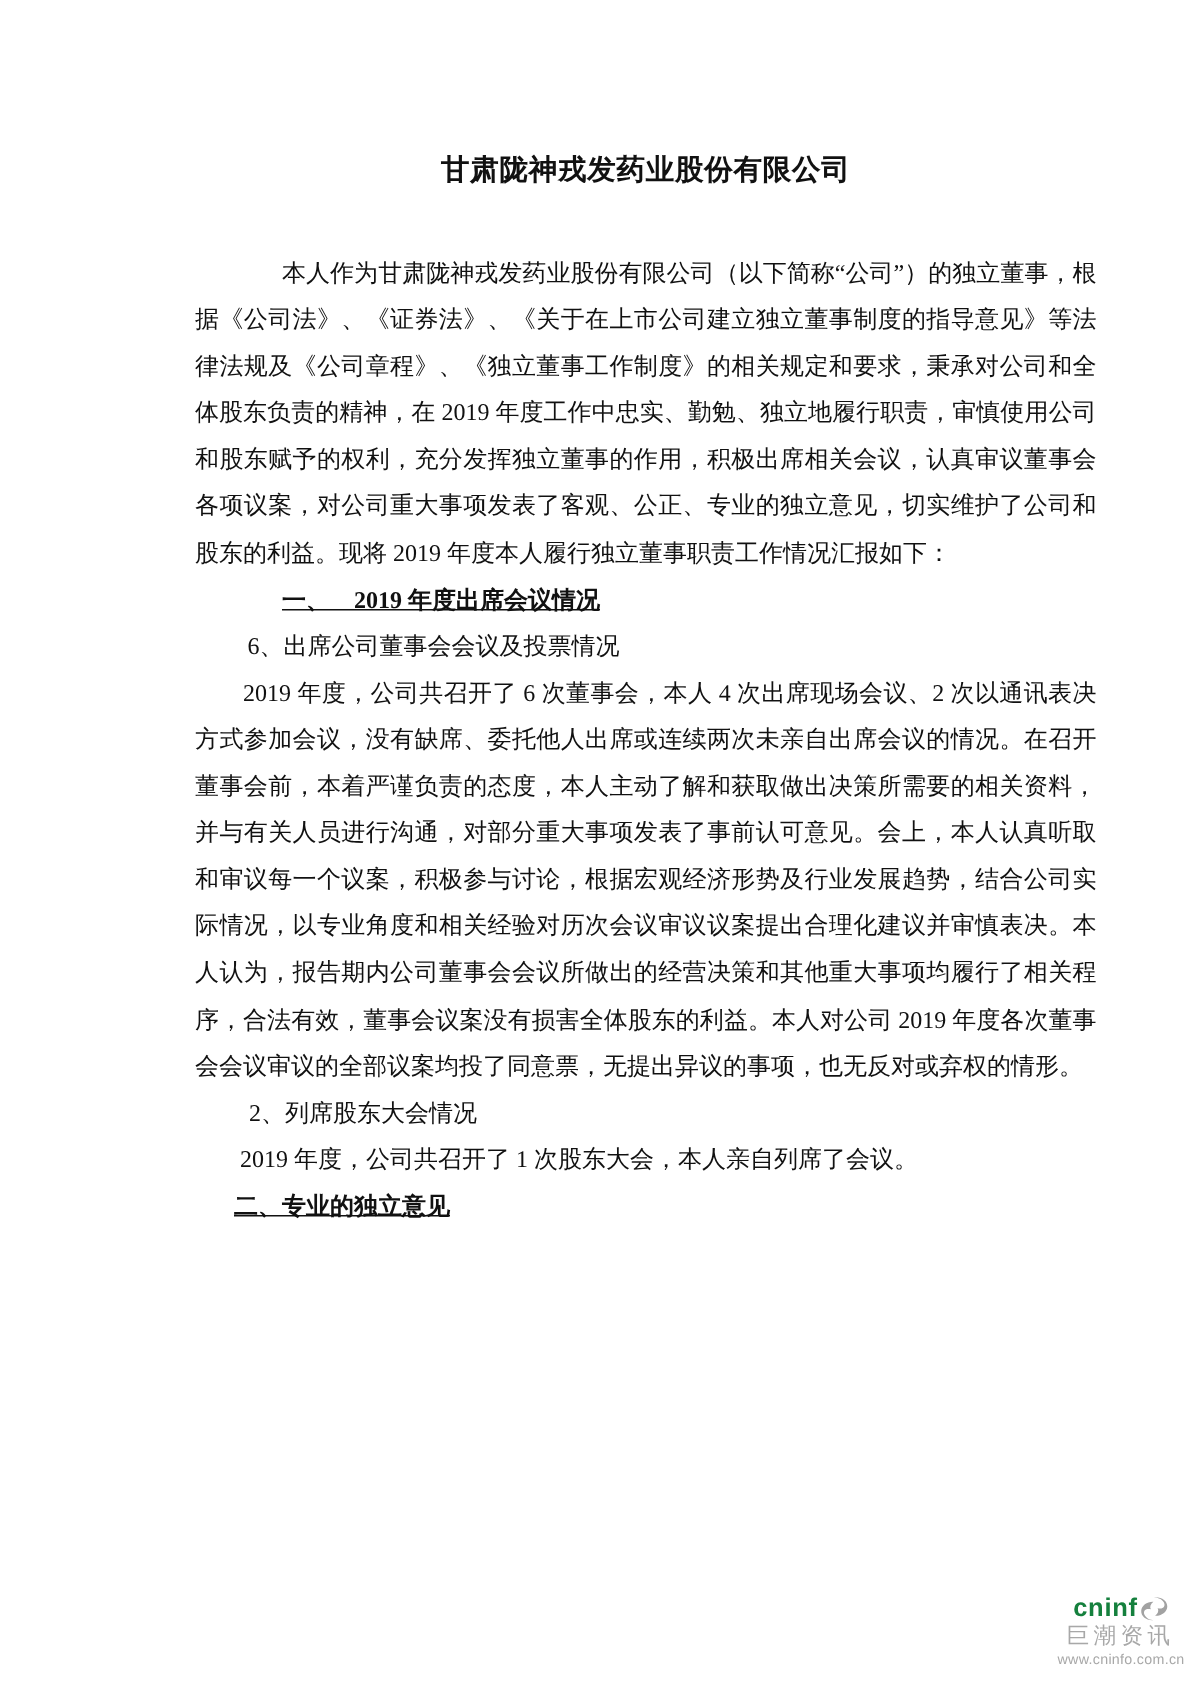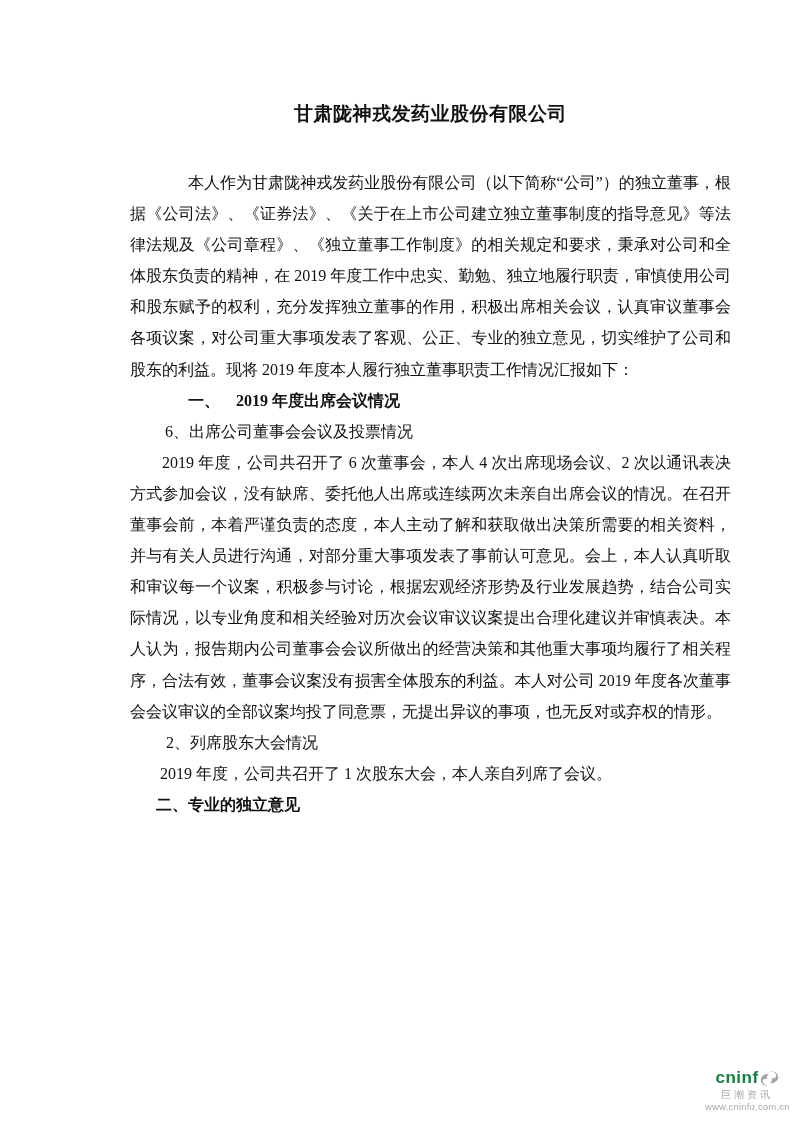--- a/index.html
+++ b/index.html
@@ -33,21 +33,21 @@
   .doc-title.second { margin-top:17px; }
   .body-text { margin-top:40px; }
   .blk {
     margin:0;
     font-size:16px;
     line-height:31.1px;
     text-align:justify;
     text-justify:inter-ideograph;
     word-break:break-all;
   }
-  .blk.bold { font-weight:700; text-align:left; }
+  .blk.bold { font-weight:700; text-align:left;text-decoration:underline; }
   .ind-58 { text-indent:58px; }
   .ind-50 { text-indent:50px; }
   .ind-36 { text-indent:36px; }
   .ind-35 { text-indent:35px; }
   .ind-32 { text-indent:32px; }
   .ind-30 { text-indent:30px; }
   .ind-26 { text-indent:26px; }
   .cninfo {
     position:absolute;
     right:4px; bottom:10px;
@@ -59,21 +59,21 @@
   }
   .cninfo .row1 {
     display:flex; align-items:center; justify-content:center;
     font-weight:700;
     font-size:17px;
     letter-spacing:0.5px;
     color:#15803d;
   }
   .cninfo .row1 svg { margin-left:1px; display:block; }
   .cninfo .row2 {
-    font-size:10px;
+    font-size:15px;
     letter-spacing:3px;
     margin-top:1px;
     color:#a8a8a8;
   }
   .cninfo .row3 {
     font-size:9.5px;
     margin-top:2px;
     letter-spacing:0.2px;
     color:#a8a8a8;
     white-space:nowrap;

